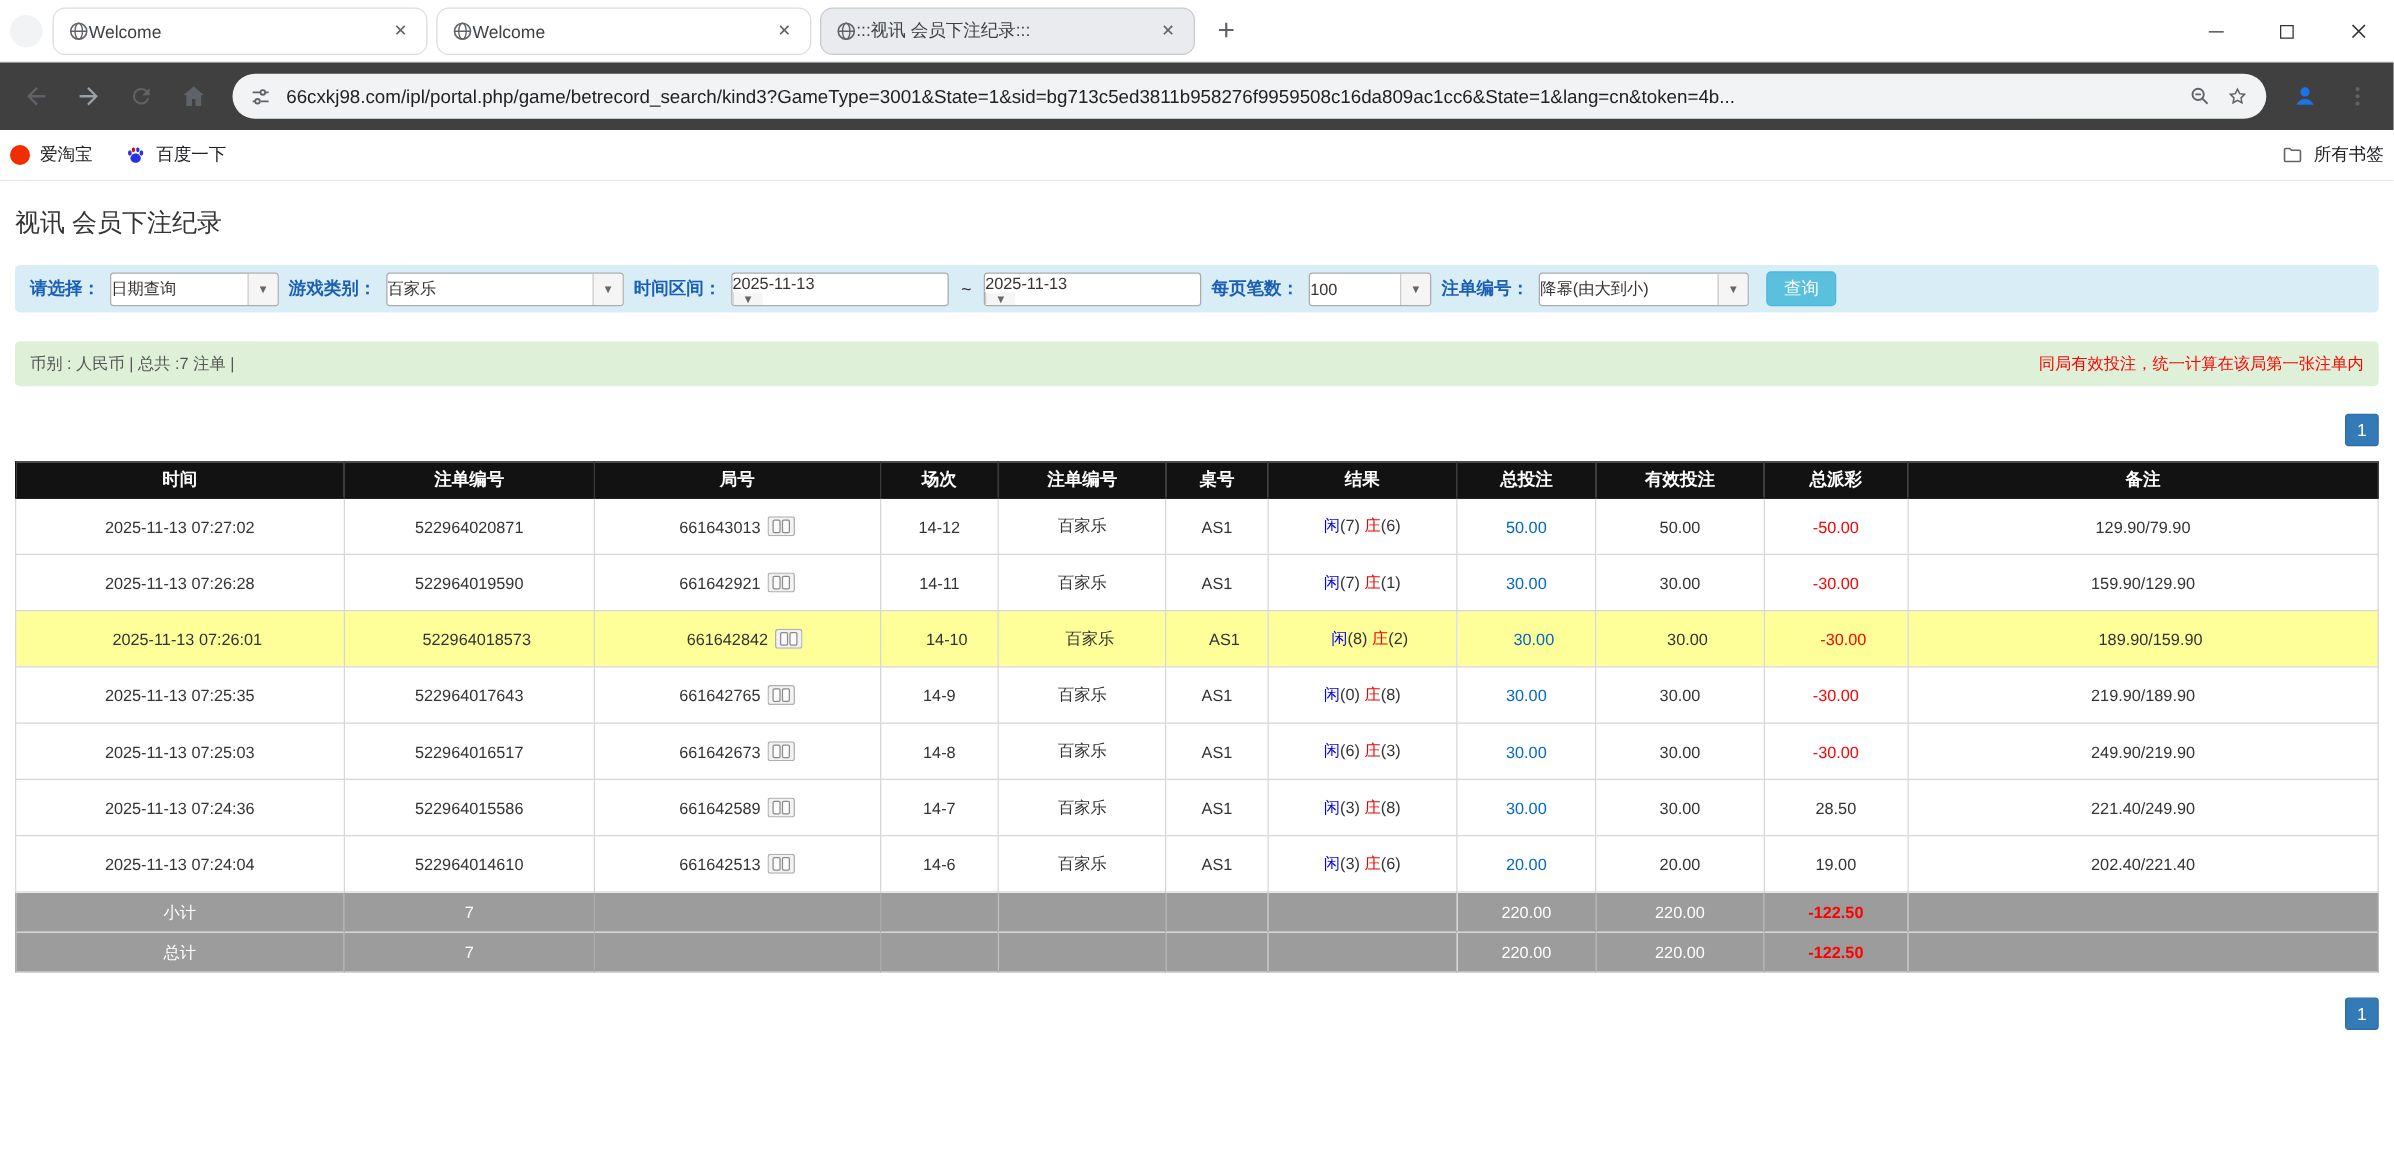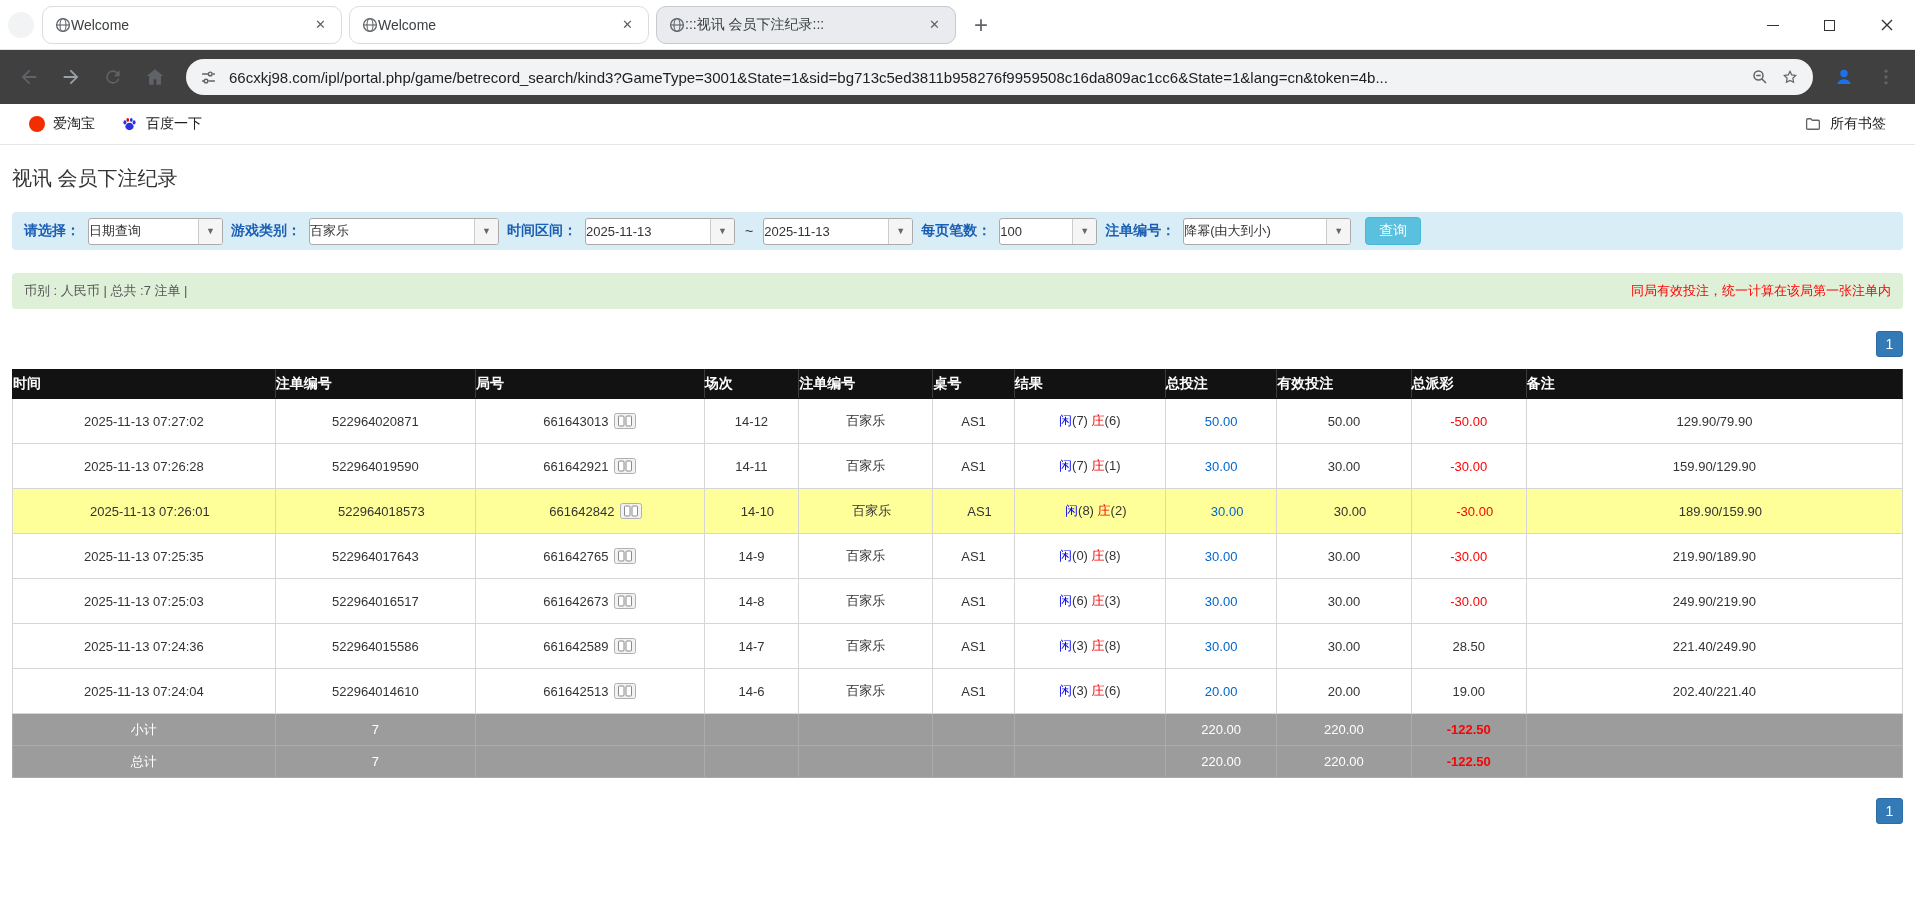--- a/index.html
+++ b/index.html
@@ -18,48 +18,48 @@
   .win-controls { margin-left: auto; display: flex; height: 100%; align-self: flex-start; }
   .win-btn { width: 57px; height: 50px; display: flex; align-items: center; justify-content: center; }
   .min-glyph { width: 12px; height: 0; border-top: 1.4px solid #333; display: block; }
   .max-glyph { width: 11px; height: 11px; border: 1.4px solid #333; display: block; }
 
   .nav-bar { height: 54px; display: flex; align-items: center; padding: 0 10px; gap: 4px; background: #404040; }
   .nav-icon { width: 38px; height: 38px; border-radius: 50%; display: flex; align-items: center; justify-content: center; flex: 0 0 auto; }
   .omnibox { flex: 1; height: 36px; background: #f1f3f4; border-radius: 18px; display: flex; align-items: center; padding: 0 14px; gap: 12px; margin: 0 8px; min-width: 0; }
   .omnibox-url { flex: 1; font-size: 15px; color: #202124; white-space: nowrap; overflow: hidden; }
 
-  .bookmarks-bar { height: 41px; display: flex; align-items: center; padding: 0 29px; gap: 26px; background: #fff; border-bottom: 1px solid #e6e6e6; }
+  .bookmarks-bar { height: 41px; display: flex; align-items: center; padding: 0 8px; gap: 26px; background: #fff; border-bottom: 1px solid #e6e6e6; }
   .bookmark { display: flex; align-items: center; gap: 8px; font-size: 14px; color: #202124; }
   .bm-icon-taobao { width: 16px; height: 16px; border-radius: 50%; background: #f22d00; display: inline-block; }
   .bookmarks-right { margin-left: auto; display: flex; align-items: center; gap: 8px; font-size: 14px; color: #202124; }
 
   
   .page { padding: 16px 12px 0; background: #fff; }
   .page-title { font-size: 20px; font-weight: normal; color: #333; margin: 4px 0 20px; }
 
   .filter-bar { background: #d9edf7; border-radius: 4px; height: 38px; display: flex; align-items: center; padding: 0 12px; gap: 8px; }
   .filter-label { color: #1a5fb4; font-size: 14px; font-weight: bold; white-space: nowrap; }
   .combo { display: flex; align-items: stretch; height: 27px; background: #fff; border: 1px solid #ababab; border-radius: 3px; overflow: hidden; flex: 0 0 auto; }
   .combo-text { padding: 0 0; font-size: 13px; color: #333; flex: 1; display: flex; align-items: center; white-space: nowrap; overflow: hidden; }
   .combo-arrow { width: 24px; border-left: 1px solid #ccc; background: #f5f5f5; display: flex; align-items: center; justify-content: center; color: #666; font-size: 9px; }
-  .w-query { width: 135px; } .w-game { width: 190px; } .w-date { width: 150px; } .w-size { width: 98px; } .w-sort { width: 168px; }
+  .w-query { width: 135px; } .w-game { width: 190px; } .w-date { width: 174px; flex-direction: column; } .w-size { width: 98px; } .w-sort { width: 168px; }
   .tilde { font-size: 14px; color: #333; padding: 0 2px; }
   .search-btn { background: #5bc0de; border: 1px solid #46b8da; color: #fff; font-size: 14px; height: 28px; padding: 0 13px; border-radius: 4px; margin-left: 6px; cursor: pointer; font-family: inherit; }
 
   .summary-bar { margin-top: 23px; background: #dff0d8; border-radius: 4px; height: 36px; display: flex; align-items: center; justify-content: space-between; padding: 0 12px; }
   .summary-left { color: #555; font-size: 13px; }
   .summary-right { color: #f00; font-size: 13px; }
 
   .pagination { display: flex; justify-content: flex-end; margin: 22px 0 12px; }
   .pagination.bottom { margin: 20px 0 0; }
   .page-btn { min-width: 27px; height: 26px; background: #337ab7; border: 1px solid #2e6da4; color: #fff; font-size: 14px; display: flex; align-items: center; justify-content: center; border-radius: 3px; cursor: pointer; }
 
   table.records { width: 100%; border-collapse: collapse; table-layout: fixed; }
-  .records th { background: #121212; color: #fff; font-size: 14px; font-weight: bold; height: 29px; border: 1px solid #121212; border-right: 1px solid #3c3c3c; text-align: left; font-family: Liberation Serif, serif; }
+  .records th { background: #121212; color: #fff; font-size: 14px; font-weight: bold; height: 29px; border: 1px solid #121212; border-right: 1px solid #3c3c3c; text-align: center; font-family: Liberation Serif, serif; }
   .records td { border: 1px solid #d6d6d6; height: 45px; text-align: center; font-size: 13px; color: #333; background: #fff; overflow: hidden; }
   .records tr.highlight td { background: #ffff99; padding-left: 12px; }
   .records tr.foot td { background: #9c9c9c; color: #fff; height: 32px; border-color: #ababab; font-size: 13px; }
   .round-cell { display: inline-flex; align-items: center; gap: 6px; }
   .img-btn { background: none; border: none; padding: 0; cursor: pointer; display: inline-flex; }
   .player { color: #0000ee; }
   .banker { color: #ee0000; }
   .score { color: #333; }
   .bet-link { color: #0066cc; cursor: pointer; }
   .neg { color: #ff0000; text-align: center; }

